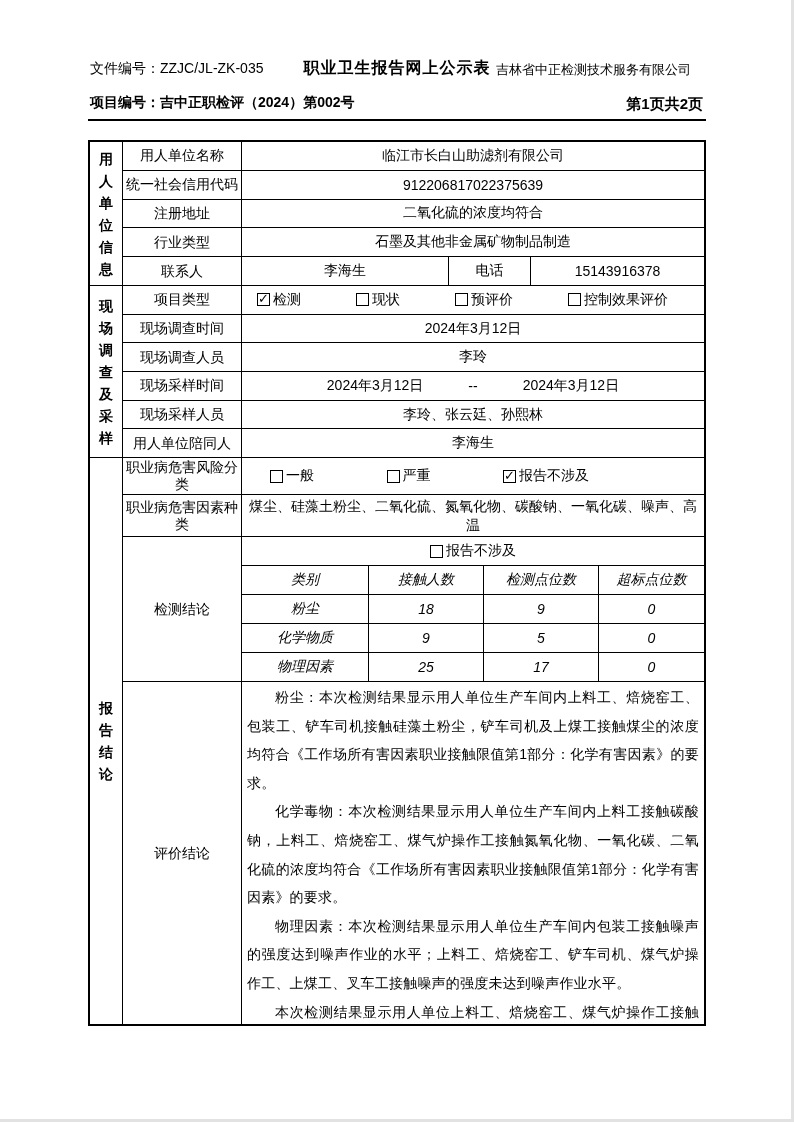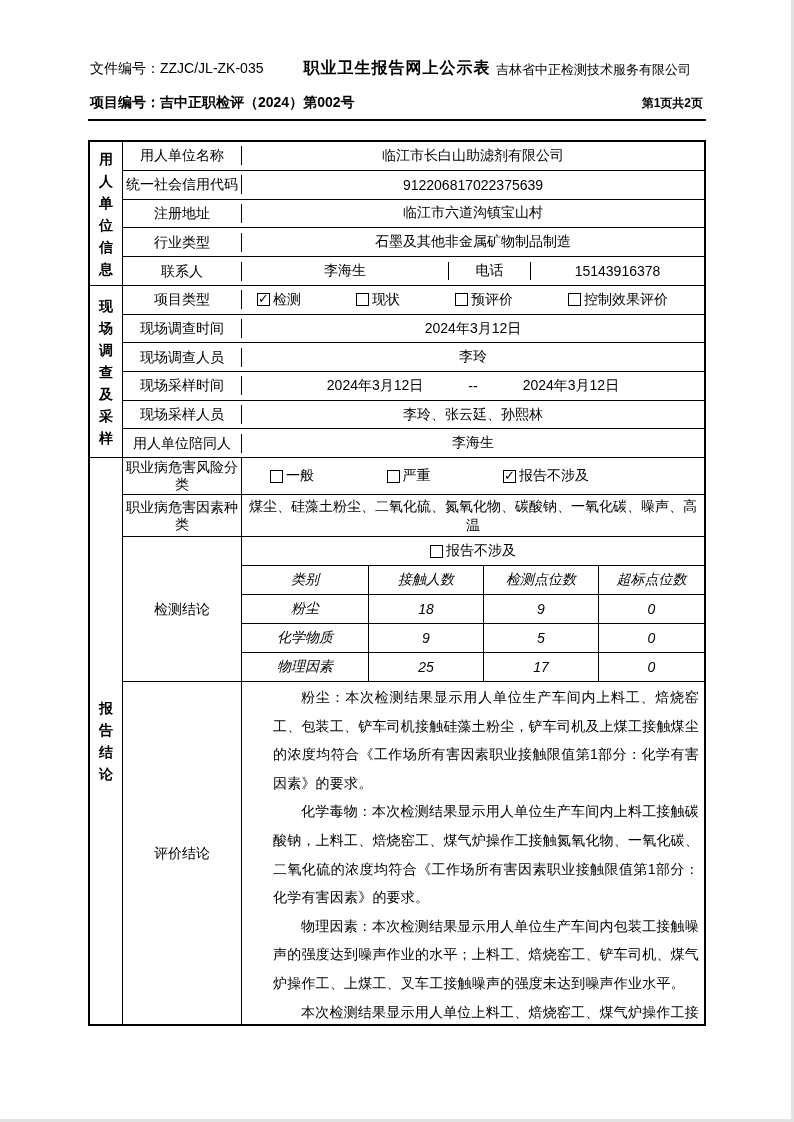--- a/index.html
+++ b/index.html
@@ -7,21 +7,21 @@
   body { font-family:"Liberation Sans","DejaVu Sans",sans-serif; color:#000; }
   .page { position:relative; width:794px; height:1122px; background:#fff;
           border-right:3px solid #e2e2e2; border-bottom:3px solid #e2e2e2; overflow:hidden; }
 
   
   .hdr-row1-left  { position:absolute; left:90px;  top:60px;  font-size:14px; font-weight:normal; }
   .hdr-title      { position:absolute; left:88px;  top:58px;  width:618px; text-align:center;
                     font-size:16px; font-weight:bold; letter-spacing:1px; }
   .hdr-company    { position:absolute; right:100px; top:61px;  font-size:13px; font-weight:normal; }
   .hdr-row2-left  { position:absolute; left:90px;  top:94px;  font-size:14px; font-weight:bold; }
-  .hdr-page       { position:absolute; right:88px; top:95px;  font-size:12px; font-weight:bold;margin-left:8px; }
+  .hdr-page       { position:absolute; right:88px; top:95px;  font-size:15px; font-weight:bold;margin-left:8px; }
   .hdr-rule       { position:absolute; left:88px;  top:119px; width:618px; height:2px; background:#000; }
 
   
   .tbl { position:absolute; left:88px; top:140px; width:618px; border:2px solid #000; }
   .sec { display:flex; }
   .sec + .sec { border-top:1px solid #000; }
   .sec-label { width:33px; flex:none; border-right:1px solid #000;
                display:flex; align-items:center; justify-content:center; }
   .vtext { width:1em; font-size:14px; line-height:22px; text-align:center;
            word-break:break-all; font-weight:bold; }
@@ -31,21 +31,21 @@
   .trow + .trow { border-top:1px solid #000; }
   .fl { width:119px; flex:none; border-right:1px solid #000; display:flex;
         align-items:center; justify-content:center; text-align:center;
         font-size:14px; line-height:17px; padding:1px; }
   .fv { flex:1; display:flex; align-items:center; justify-content:center;
         text-align:center; font-size:14px; min-width:0; }
 
   .sec-employer { height:143px; }
   .sec-survey   { height:172px; }
   .sec-report   { height:567px; }
-  .sec-employer .trow, .sec-survey .trow { flex:1;align-items:center; }
+  .sec-employer .trow, .sec-survey .trow { flex:1; }
 
   
   .cell-name  { width:207px; flex:none; border-right:1px solid #000; }
   .cell-plabel{ width:82px;  flex:none; border-right:1px solid #000; }
   .cell-phone { flex:1; }
   .subcell { display:flex; align-items:center; justify-content:center; font-size:14px; }
 
   
   .optrow { flex:1; display:flex; align-items:center; }
   .optrow.project  { padding-left:15px; padding-right:36px; justify-content:space-between; }
@@ -74,21 +74,21 @@
   .det-row + .det-row { border-top:1px solid #000;text-align:right; }
   .det-c { display:flex; align-items:center; justify-content:center; font-size:14px;font-style:italic; }
   .det-c1 { width:127px; flex:none; border-right:1px solid #000; }
   .det-c2 { width:115px; flex:none; border-right:1px solid #000; }
   .det-c3 { width:115px; flex:none; border-right:1px solid #000; }
   .det-c4 { flex:1; }
 
   
   .eval-body { flex:1; padding:1px 5px 0 5px; overflow:hidden; }
   .eval-body p { font-size:14px; line-height:28.6px; text-indent:2em;
-                 text-align:justify; letter-spacing:0.2px;margin-left:26px; }
+                 text-align:justify; letter-spacing:0.2px; }
 </style>
 </head>
 <body>
 
 <div class="page">
 
   <div class="hdr-row1-left">文件编号：ZZJC/JL-ZK-035</div>
   <div class="hdr-title">职业卫生报告网上公示表</div>
   <div class="hdr-company">吉林省中正检测技术服务有限公司</div>
   <div class="hdr-row2-left">项目编号：吉中正职检评（2024）第002号</div>
@@ -105,21 +105,21 @@
         <div class="trow">
           <div class="fl">用人单位名称</div>
           <div class="fv">临江市长白山助滤剂有限公司</div>
         </div>
         <div class="trow">
           <div class="fl">统一社会信用代码</div>
           <div class="fv">912206817022375639</div>
         </div>
         <div class="trow">
           <div class="fl">注册地址</div>
-          <div class="fv">临江市六道沟镇宝山村</div>
+          <div class="fv">二氧化硫的浓度均符合</div>
         </div>
         <div class="trow">
           <div class="fl">行业类型</div>
           <div class="fv">石墨及其他非金属矿物制品制造</div>
         </div>
         <div class="trow">
           <div class="fl">联系人</div>
           <div class="subcell cell-name">李海生</div>
           <div class="subcell cell-plabel">电话</div>
           <div class="subcell cell-phone">15143916378</div>

